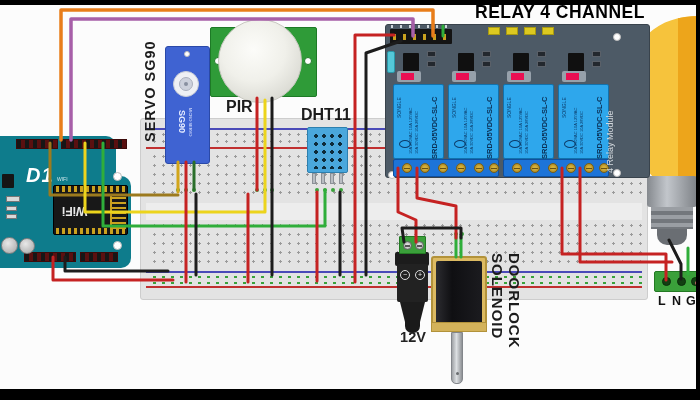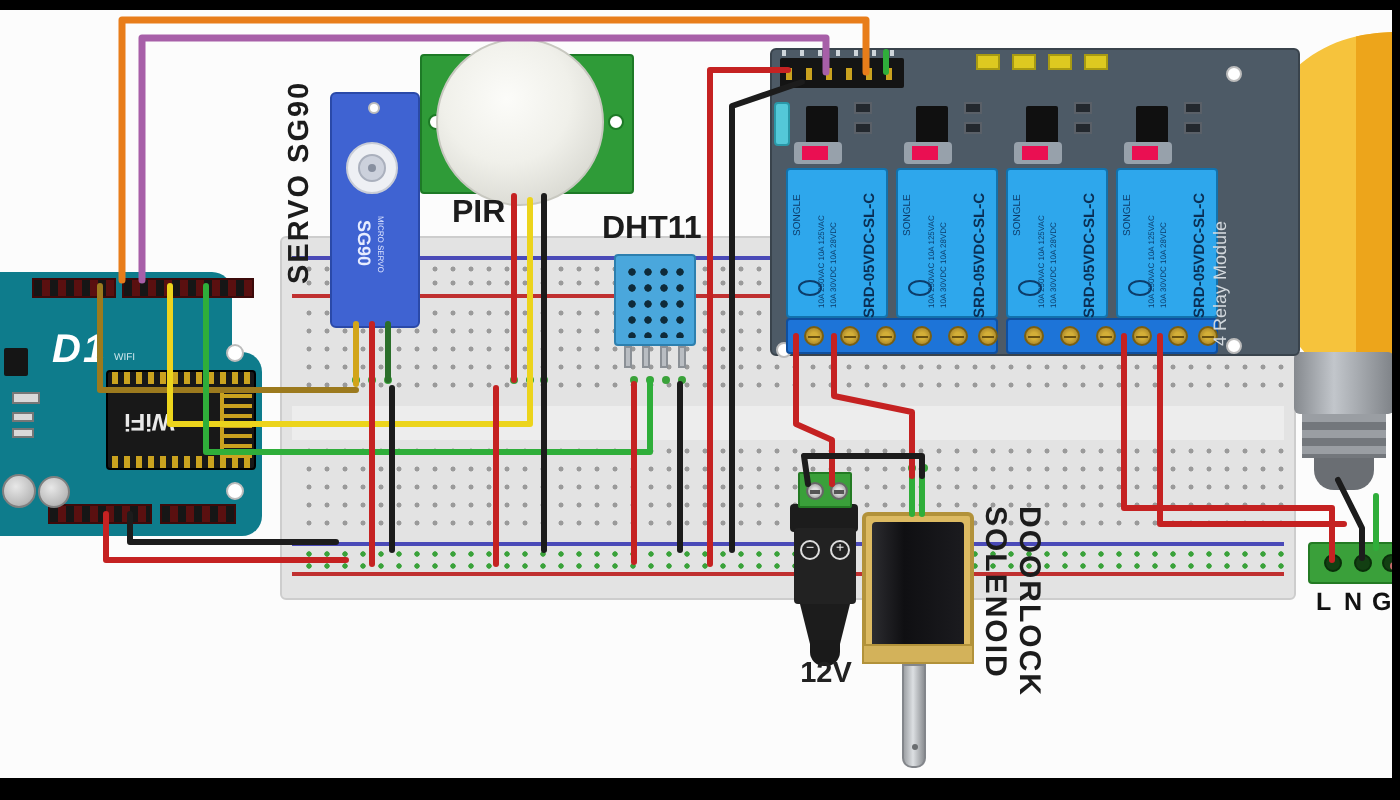--- a/index.html
+++ b/index.html
@@ -308,20 +308,21 @@
       <div class="screw" style="left:8px;"></div>
       <div class="screw" style="left:26px;"></div>
       <div class="screw" style="left:44px;"></div>
       <div class="screw" style="left:62px;"></div>
       <div class="screw" style="left:80px;"></div>
       <div class="screw" style="left:95px;"></div>
     </div>
     <div class="rside vtext-up">4 Relay Module</div>
   </div>
 
+  <div class="title">RELAY 4 CHANNEL</div>
 
   <svg class="wires" viewBox="0 0 700 400">
     <g fill="none" stroke-width="3" stroke-linejoin="round" stroke-linecap="round">
       <polyline points="61,140 61,10 433,10 433,36" stroke-width="3.5" stroke="#e87d1a"></polyline>
       <polyline points="71,140 71,19 413,19 413,36" stroke-width="3.5" stroke="#a75fa8"></polyline>
       <polyline points="443,26 443,36" stroke="#2fae3a"></polyline>
       <polyline points="50,143 50,195 178,195" stroke="#9c7a1e"></polyline>
       <polyline points="85,143 85,212 265,212 265,100" stroke="#ecd41c"></polyline>
       <polyline points="103,143 103,226 325,226 325,190" stroke="#2fae3a"></polyline>
       <polyline points="53,257 53,280 173,280" stroke="#c52222"></polyline>

